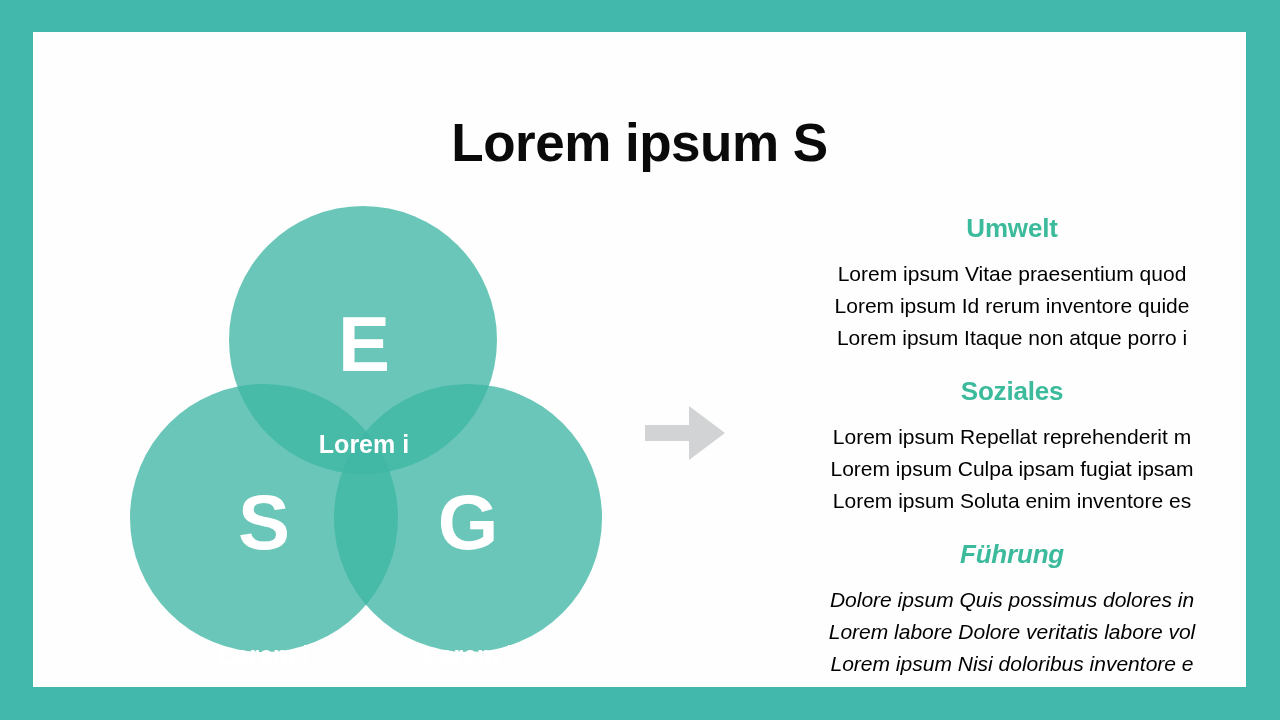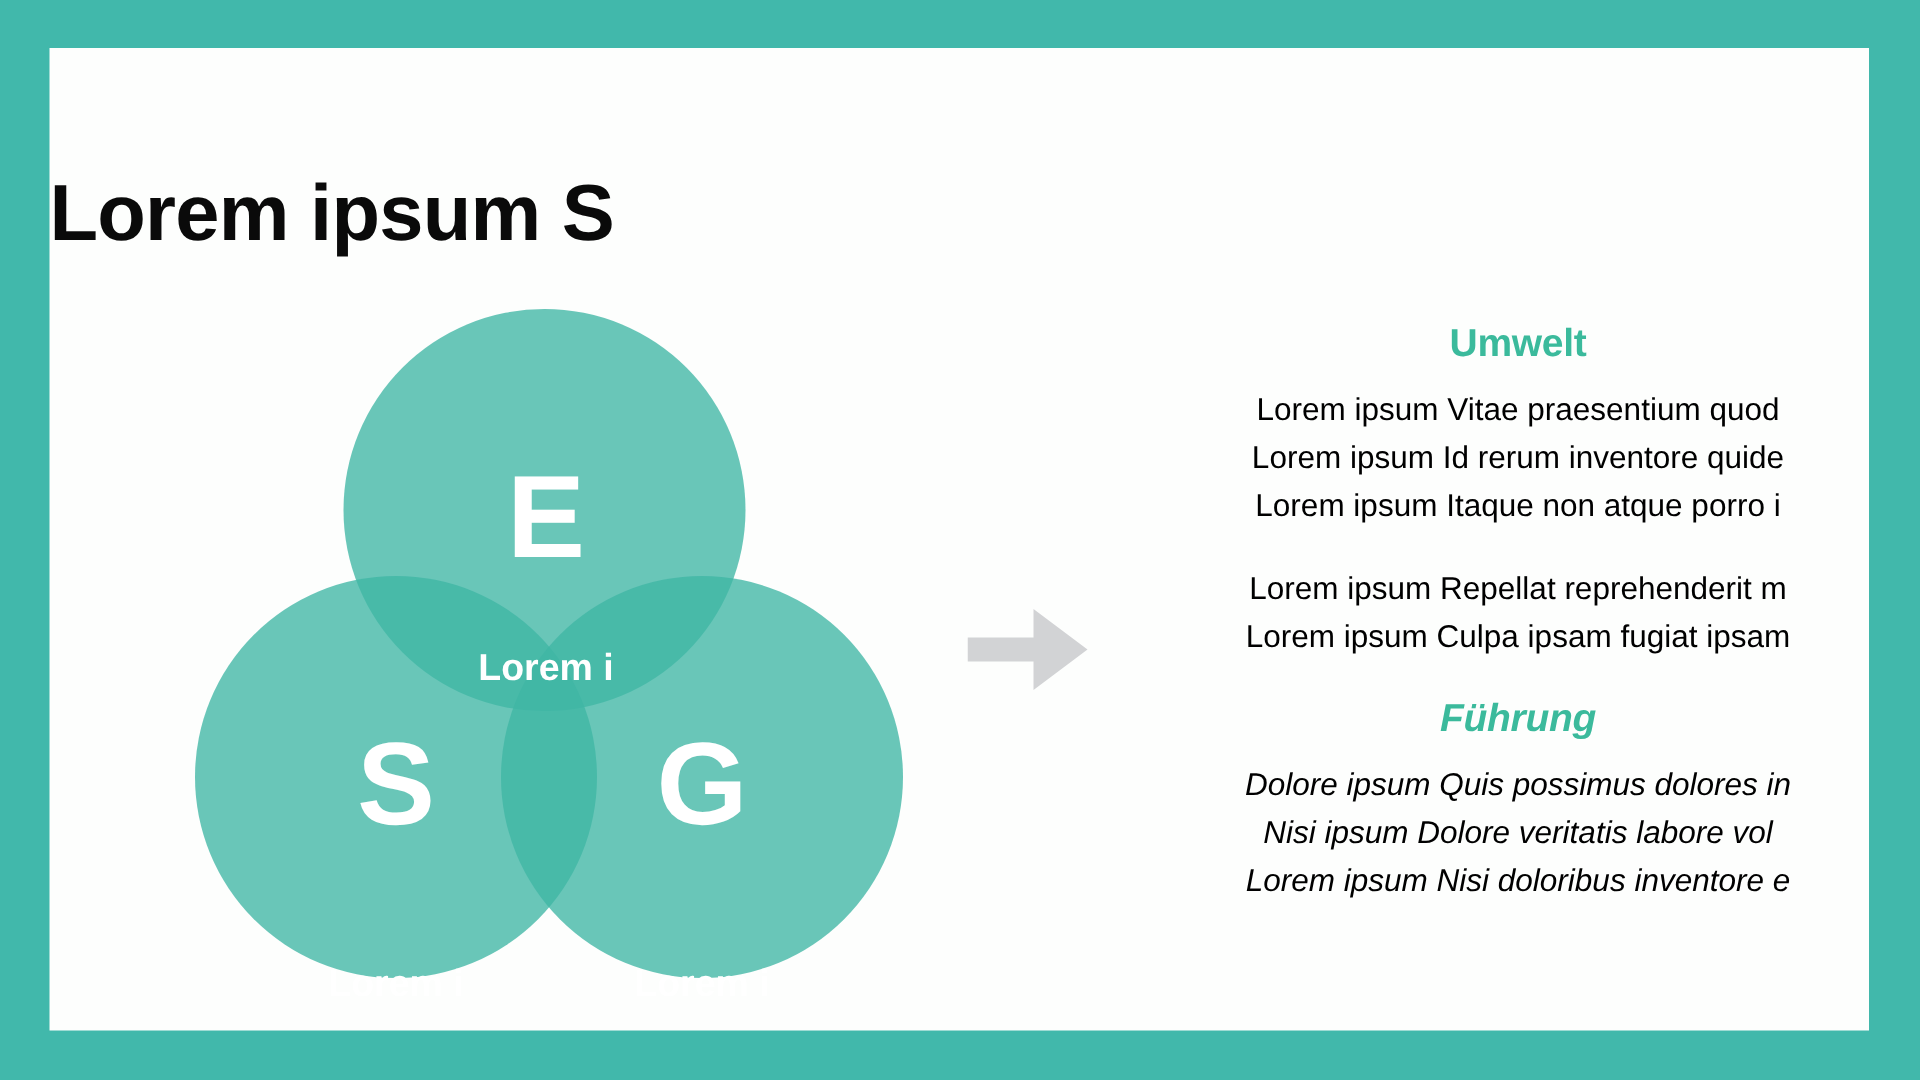--- a/index.html
+++ b/index.html
@@ -23,20 +23,21 @@
     top: 32px;
     width: 1213px;
     height: 655px;
     background: #fdfefd;
   }
   .title {
     position: absolute;
     left: 0;
     top: 82px;
     width: 1213px;
+    text-align: center;
     font-size: 53px;
     font-weight: bold;
     color: #0a0a0a;
     letter-spacing: -0.5px;
     line-height: 1.1;
   }
 
   
   .venn {
     position: absolute;
@@ -133,27 +134,29 @@
     <div class="content">
 
       <div class="section">
         <div class="section-heading">Umwelt</div>
         <div class="section-line">Lorem ipsum Vitae praesentium quod</div>
         <div class="section-line">Lorem ipsum Id rerum inventore quide</div>
         <div class="section-line">Lorem ipsum Itaque non atque porro i</div>
       </div>
 
       <div class="section">
+        <div class="section-heading">Soziales</div>
         <div class="section-line">Lorem ipsum Repellat reprehenderit m</div>
         <div class="section-line">Lorem ipsum Culpa ipsam fugiat ipsam</div>
+        <div class="section-line">Lorem ipsum Soluta enim inventore es</div>
       </div>
 
       <div class="section">
         <div class="section-heading">Führung</div>
         <div class="section-line">Dolore ipsum Quis possimus dolores in</div>
-        <div class="section-line">Nisi ipsum Dolore veritatis labore vol</div>
+        <div class="section-line">Lorem labore Dolore veritatis labore vol</div>
         <div class="section-line">Lorem ipsum Nisi doloribus inventore e</div>
       </div>
 
     </div>
 
   </div>
 </div>
 
 </body></html>

